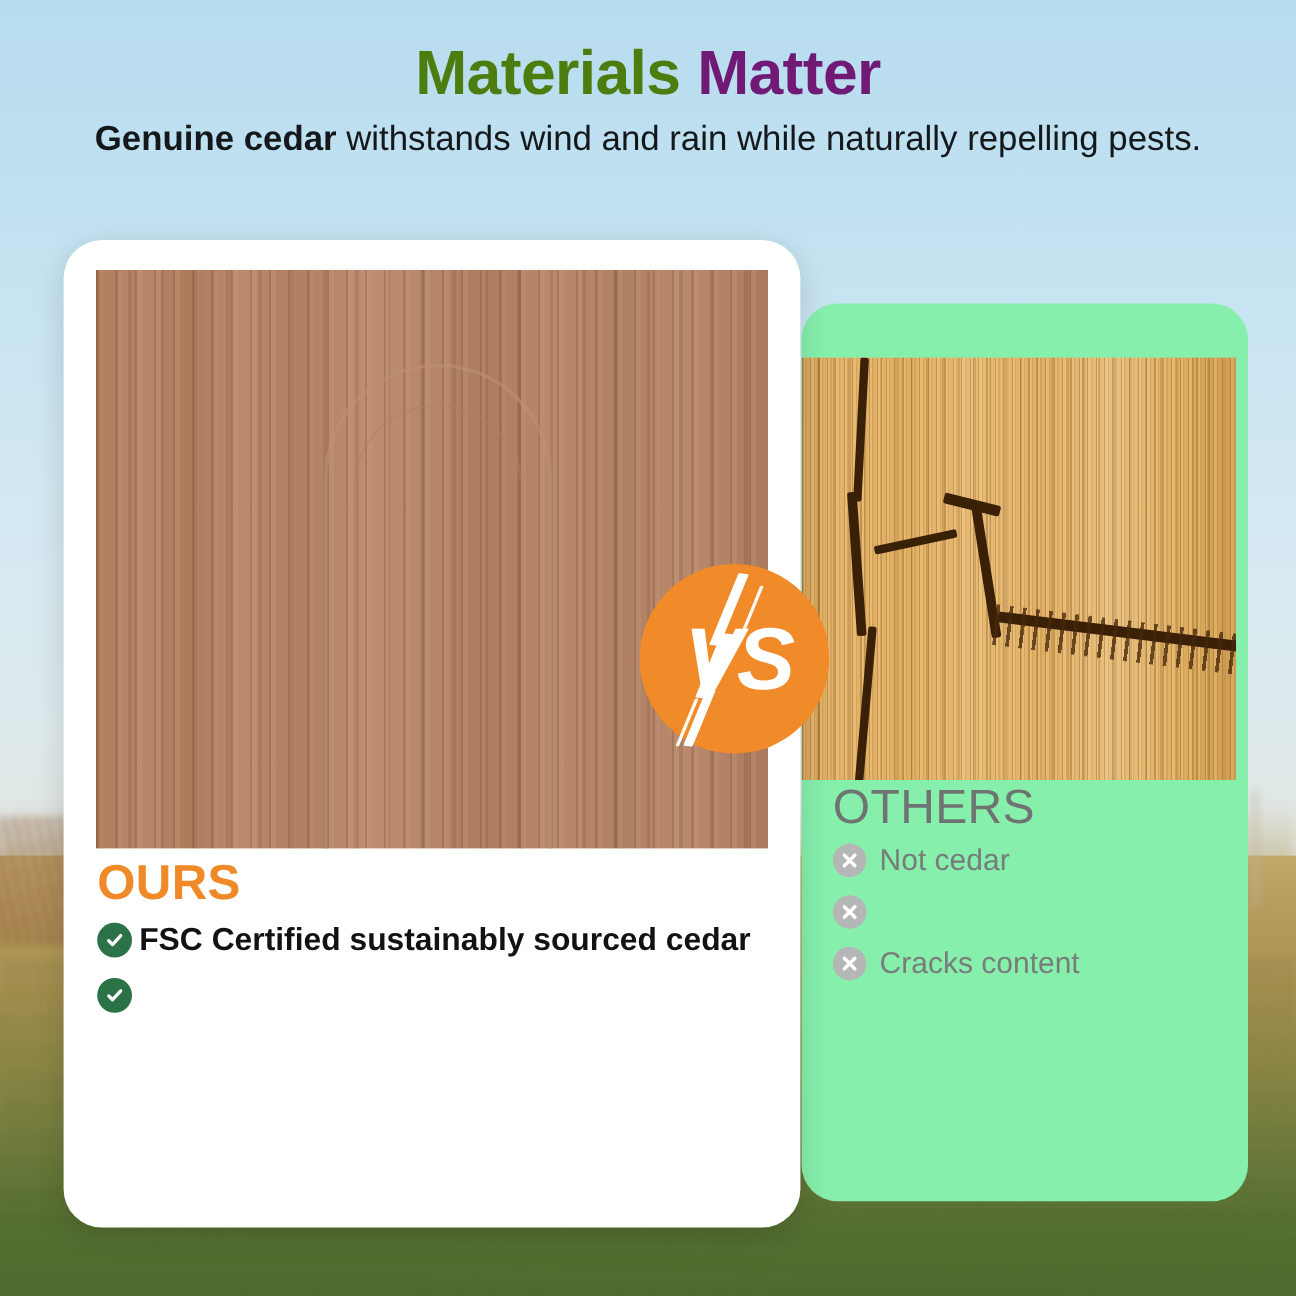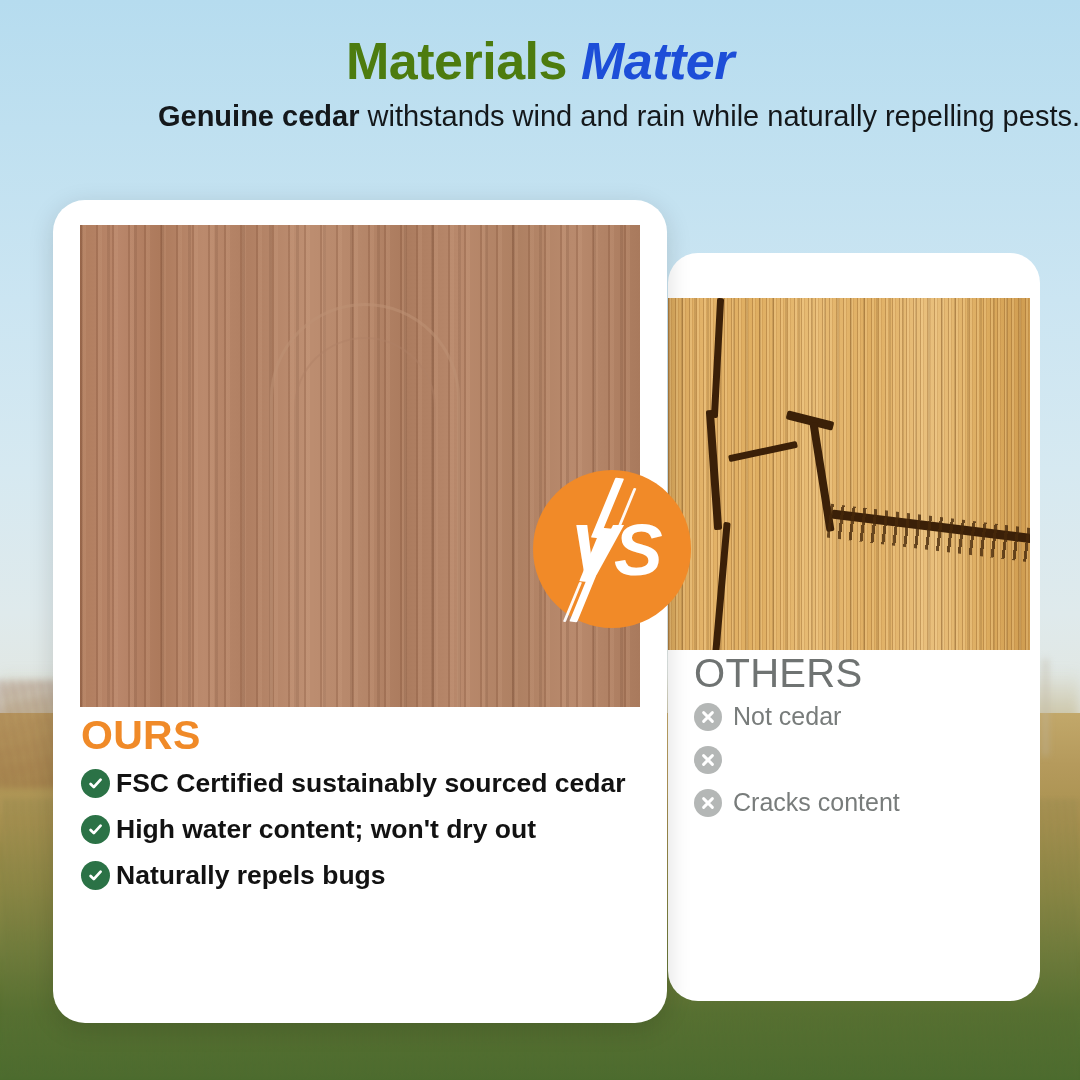--- a/index.html
+++ b/index.html
@@ -50,31 +50,31 @@
 
   
   .headline-wrap {
     position:absolute; left:0; right:0; top:34px; text-align:center; z-index:6;
   }
   .headline {
     font-size:52px; font-weight:800; letter-spacing:-.5px; line-height:1.06;
     font-family:"Liberation Sans", sans-serif;
   }
   .headline .hl-accent { color:#4d7c0f; }
-  .headline .hl-dark   { color:#1d4ed8;font-style:italic; }
+  .headline .hl-dark   { color:#701a75; }
   .subheadline {
     margin-top:10px;
-    font-size:29px; line-height:1.22; color:#14181b; font-weight:400;text-align:right;
+    font-size:29px; line-height:1.22; color:#14181b; font-weight:400;
   }
   .subheadline b { font-weight:800; }
 
   
   .card-others {
     position:absolute; left:668px; top:253px; width:372px; height:748px;
-    background:#ffffff;
+    background:#86efac;
     border-radius:30px;
     z-index:2;
     overflow:hidden;
   }
   .others-photo {
     position:absolute; left:0px; top:45px; width:362px; height:352px;
     overflow:hidden;
     background:
       linear-gradient(90deg,#d8a75c 0%,#e3b369 10%,#dfae61 24%,#e7bb74 40%,#dfae62 56%,#e9c07d 72%,#dcab5e 88%,#cf9c50 100%);
   }
@@ -153,21 +153,21 @@
 
   
   .col-title { font-size:41px; font-weight:800; letter-spacing:.3px; line-height:1; }
   .col-title.ours   { color:#f08a28; margin-bottom:13px; }
   .col-title.others { color:#6f7372; font-weight:400; margin-bottom:10px; font-size:40px; }
 
   ul { list-style:none; }
   .feat-li { display:flex; align-items:center; gap:6px; margin-bottom:17px; }
   .feat-li .txt { font-size:26.5px; font-weight:800; color:#121212; line-height:1.1; }
 
-  .con-li { display:flex; align-items:center; gap:11px; margin-bottom:15px; }
+  .con-li { display:flex; align-items:flex-end; gap:11px; margin-bottom:15px; }
   .con-li .txt { font-size:25px; font-weight:400; color:#787c7b; line-height:1.1; }
 
   .ico { flex:0 0 auto; width:30px; height:30px; border-radius:50%;
          display:flex; align-items:center; justify-content:center; }
   .ico.check { background:#2b7246; width:29px; height:29px; }
   .ico.cross { background:#b4b7b6; width:28px; height:28px; }
 
   
   .vs-badge {
     position:absolute; left:533px; top:470px; width:158px; height:158px;
@@ -273,29 +273,20 @@
           </svg>
         </span>
         <span class="txt">FSC Certified sustainably sourced cedar</span>
       </li>
       <li class="feat-li">
         <span class="ico check">
           <svg width="17" height="17" viewBox="0 0 16 16" aria-hidden="true">
             <path d="M3.4 8.4 L6.4 11.4 L12.8 4.4" fill="none" stroke="#ffffff" stroke-width="2.6" stroke-linecap="round" stroke-linejoin="round"></path>
           </svg>
         </span>
-        <span class="txt">High water content; won't dry out</span>
-      </li>
-      <li class="feat-li">
-        <span class="ico check">
-          <svg width="17" height="17" viewBox="0 0 16 16" aria-hidden="true">
-            <path d="M3.4 8.4 L6.4 11.4 L12.8 4.4" fill="none" stroke="#ffffff" stroke-width="2.6" stroke-linecap="round" stroke-linejoin="round"></path>
-          </svg>
-        </span>
-        <span class="txt">Naturally repels bugs</span>
       </li>
     </ul>
 
   </div>
 </div>
 
 <div class="vs-badge">
   <span class="bolt bolt-thin1"></span>
   <span class="bolt bolt-a"></span>
   <span class="bolt bolt-b"></span>

